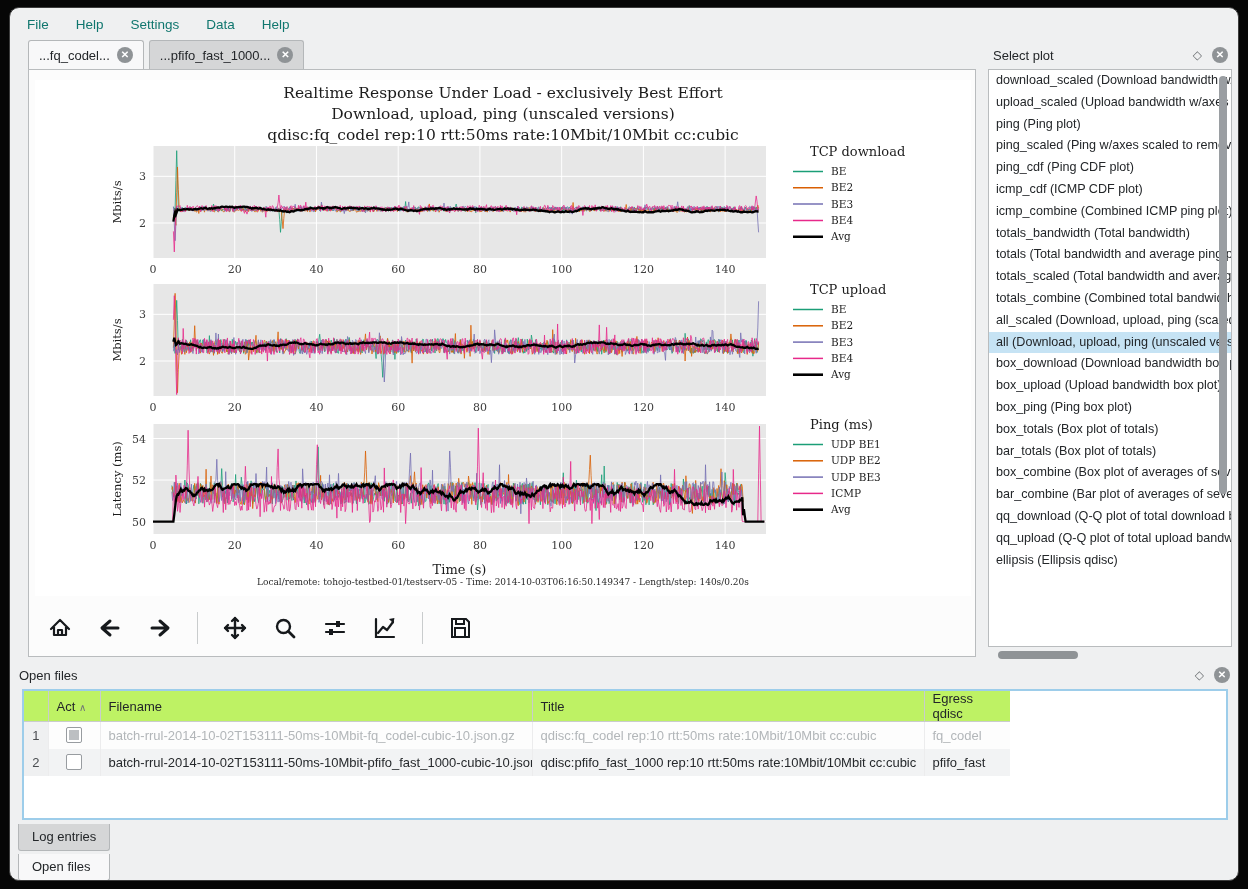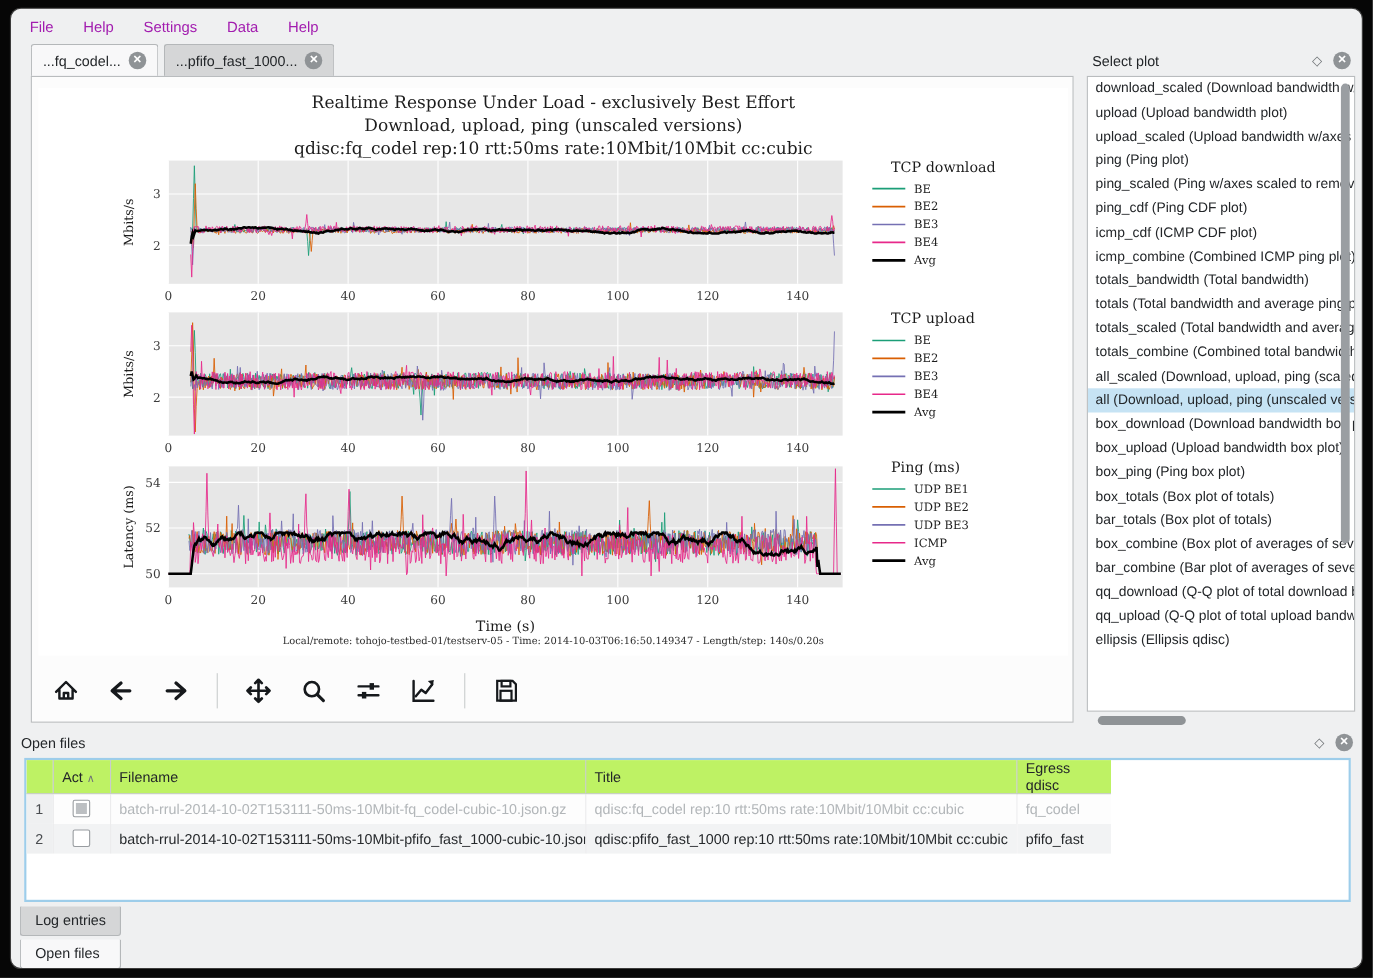--- a/index.html
+++ b/index.html
@@ -4,21 +4,21 @@
 <style>
   * { margin:0; padding:0; box-sizing:border-box; }
   html,body { width:1248px; height:889px; overflow:hidden; }
   body { background:#060606; font-family:"Liberation Sans", sans-serif; }
   .window { position:absolute; left:9px; top:7px; width:1230px; height:874px;
             background:#eff0f1; border-radius:10px; border:1px solid #3c3c3c; overflow:hidden; }
 
   
   .menubar { position:absolute; left:0; top:0; width:100%; height:32px; display:flex; align-items:center;
              padding-left:17px; gap:27px; }
-  .menu-item { font-size:13.5px; color:#a21caf; cursor:default; }
+  .menu-item { font-size:13.5px; color:#0f766e; cursor:default; }
 
   
   .tabbar { position:absolute; left:0; top:32px; height:30px; width:100%; display:flex; padding-left:18px; gap:5px; }
   .tab { display:flex; align-items:center; gap:7px; padding:0 10px; height:29px; font-size:13px; color:#232629;
          background:#d5d6d7; border:1px solid #b4b7b9; border-bottom:none; border-radius:3px 3px 0 0; }
   .tab.active { background:#f8f8f9; }
   .close-dot { width:16px; height:16px; border-radius:50%; background:#8f9396; color:#fff; font-size:10px;
                line-height:16px; text-align:center; font-weight:bold; }
 
   
@@ -276,21 +276,20 @@
   </div>
 
   <div class="right-dock">
     <div class="dock-header">
       <span class="dock-title">Select plot</span>
       <span class="dock-float">◇</span>
       <span class="close-dot" style="margin-right:6px;">✕</span>
     </div>
     <div class="plot-list" id="plotList">
         <div class="plot-item">download_scaled (Download bandwidth w/axes scaled)</div>
-        <div class="plot-item">upload (Upload bandwidth plot)</div>
         <div class="plot-item">upload_scaled (Upload bandwidth w/axes scaled)</div>
         <div class="plot-item">ping (Ping plot)</div>
         <div class="plot-item">ping_scaled (Ping w/axes scaled to remove outliers)</div>
         <div class="plot-item">ping_cdf (Ping CDF plot)</div>
         <div class="plot-item">icmp_cdf (ICMP CDF plot)</div>
         <div class="plot-item">icmp_combine (Combined ICMP ping plot)</div>
         <div class="plot-item">totals_bandwidth (Total bandwidth)</div>
         <div class="plot-item">totals (Total bandwidth and average ping plot)</div>
         <div class="plot-item">totals_scaled (Total bandwidth and average ping)</div>
         <div class="plot-item">totals_combine (Combined total bandwidth)</div>

